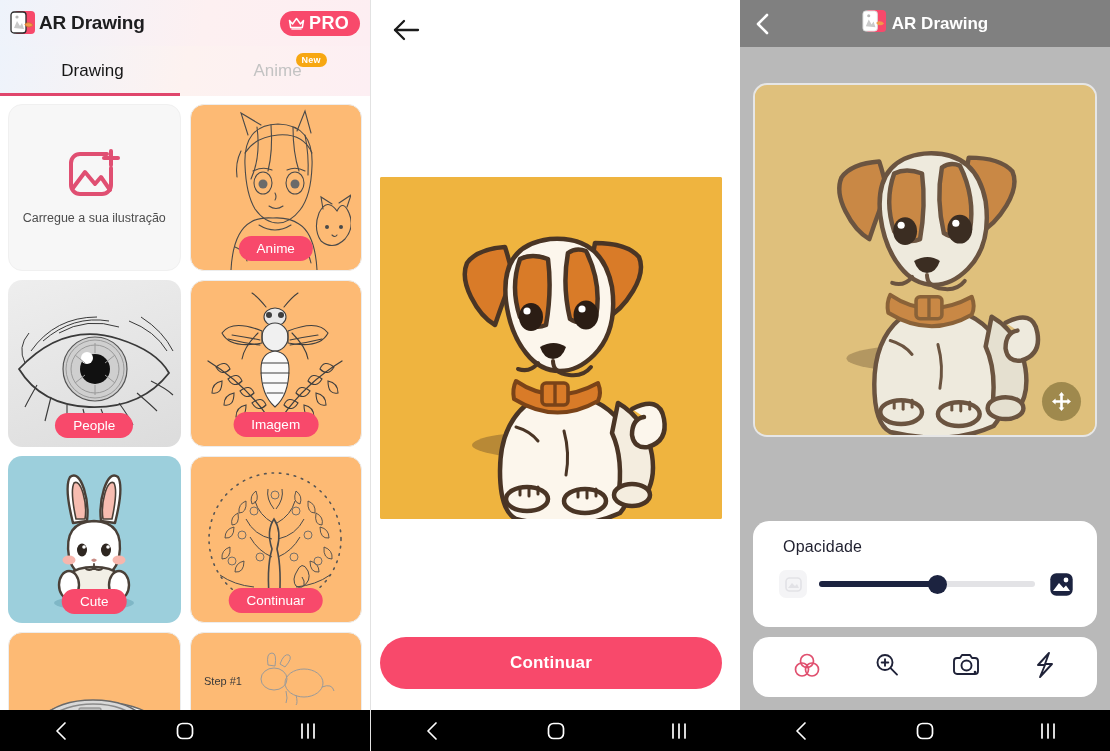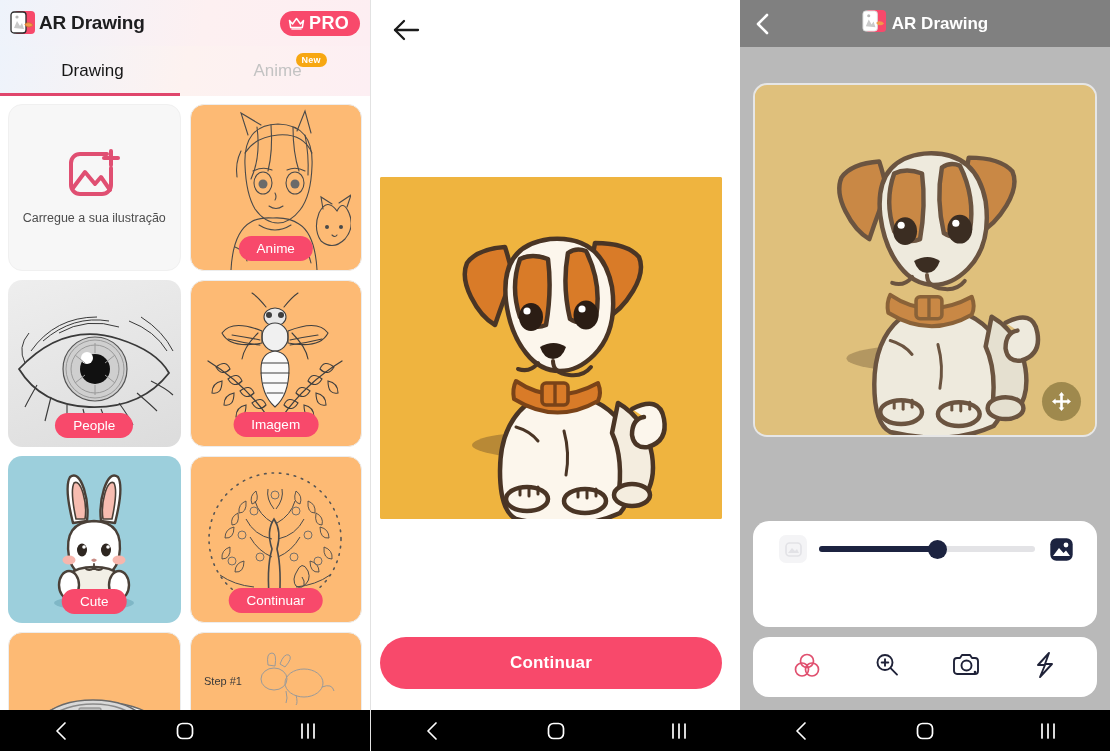--- a/index.html
+++ b/index.html
@@ -577,20 +577,21 @@
         <line x1="175" y1="206" x2="175" y2="228" stroke="#8a6238" stroke-width="3.4"></line>
       </svg>
       <div class="move-handle">
         <svg width="21" height="21" viewBox="0 0 21 21">
           <path d="M10.5 1 L13.4 4.6 H11.8 V9.2 H16.4 V7.6 L20 10.5 L16.4 13.4 V11.8 H11.8 V16.4 H13.4 L10.5 20 L7.6 16.4 H9.2 V11.8 H4.6 V13.4 L1 10.5 L4.6 7.6 V9.2 H9.2 V4.6 H7.6 Z" fill="#fff"></path>
         </svg>
       </div>
     </div>
 
     <div class="op-card">
+      <div class="op-title">Opacidade</div>
       <div class="op-row">
         <span class="icon-faded">
           <svg width="17" height="15" viewBox="0 0 17 15">
             <rect x="1" y="1" width="15" height="13" rx="3.5" fill="none" stroke="#e2e2e6" stroke-width="1.6"></rect>
             <path d="M3 11 L7 6 L10 9 L12 7 L14 11 Z" fill="#e2e2e6"></path>
           </svg>
         </span>
         <span class="slider">
           <span class="track"></span>
           <span class="fill" style="width: 55%;"></span>

